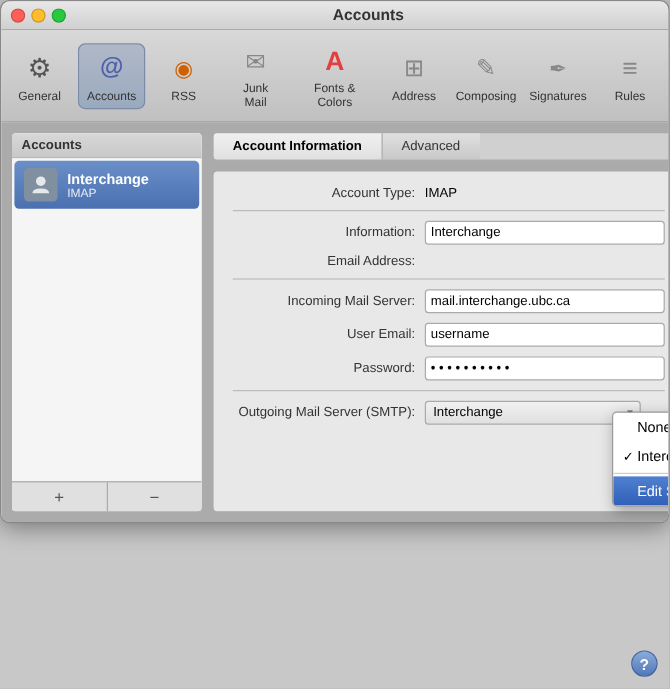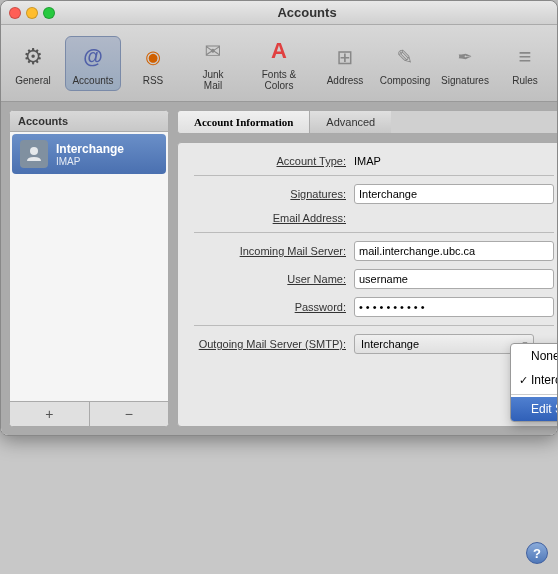--- a/index.html
+++ b/index.html
@@ -212,21 +212,20 @@
       cursor: pointer;
       color: #333;
       border-right: 1px solid #aaa;
       background: linear-gradient(to bottom, #e0e0e0, #c8c8c8);
     }
     .tab:last-child { border-right: none; }
     .tab.active {
       background: linear-gradient(to bottom, #f0f0f0, #e0e0e0);
       font-weight: bold;
       color: #000;
-      font-family: Liberation Serif, serif;
     }
 
     
     .form-area {
       flex: 1;
       background: #e8e8e8;
       border: 1px solid #aaa;
       border-radius: 4px;
       padding: 12px 16px;
       position: relative;
@@ -237,21 +236,20 @@
       align-items: center;
       margin-bottom: 8px;
     }
     .form-label {
       text-align: right;
       width: 160px;
       padding-right: 8px;
       color: #333;
       font-size: 11px;
       flex-shrink: 0;
-      text-decoration: underline;
     }
     .form-value {
       font-size: 11px;
       color: #000;
     }
     .form-input {
       height: 20px;
       border: 1px solid #aaa;
       border-radius: 3px;
       padding: 0 4px;
@@ -454,38 +452,38 @@
       <div class="form-area">
 
         <div class="form-row">
           <span class="form-label">Account Type:</span>
           <span class="form-value">IMAP</span>
         </div>
 
         <div class="form-divider"></div>
 
         <div class="form-row">
-          <span class="form-label">Signatures:</span>
+          <span class="form-label">Information:</span>
           <input class="form-input" type="text" value="Interchange" style="">
         </div>
 
         <div class="form-row">
           <span class="form-label">Email Address:</span>
         </div>
 
 
         <div class="form-divider"></div>
 
         <div class="form-row">
           <span class="form-label">Incoming Mail Server:</span>
           <input class="form-input" type="text" value="mail.interchange.ubc.ca" style="">
         </div>
 
         <div class="form-row">
-          <span class="form-label">User Name:</span>
+          <span class="form-label">User Email:</span>
           <input class="form-input" type="text" value="username" style="">
         </div>
 
         <div class="form-row form-row-password">
           <span class="form-label">Password:</span>
           <input class="form-input" type="password" value="••••••••••" style="">
         </div>
 
         <div class="form-divider"></div>
 

